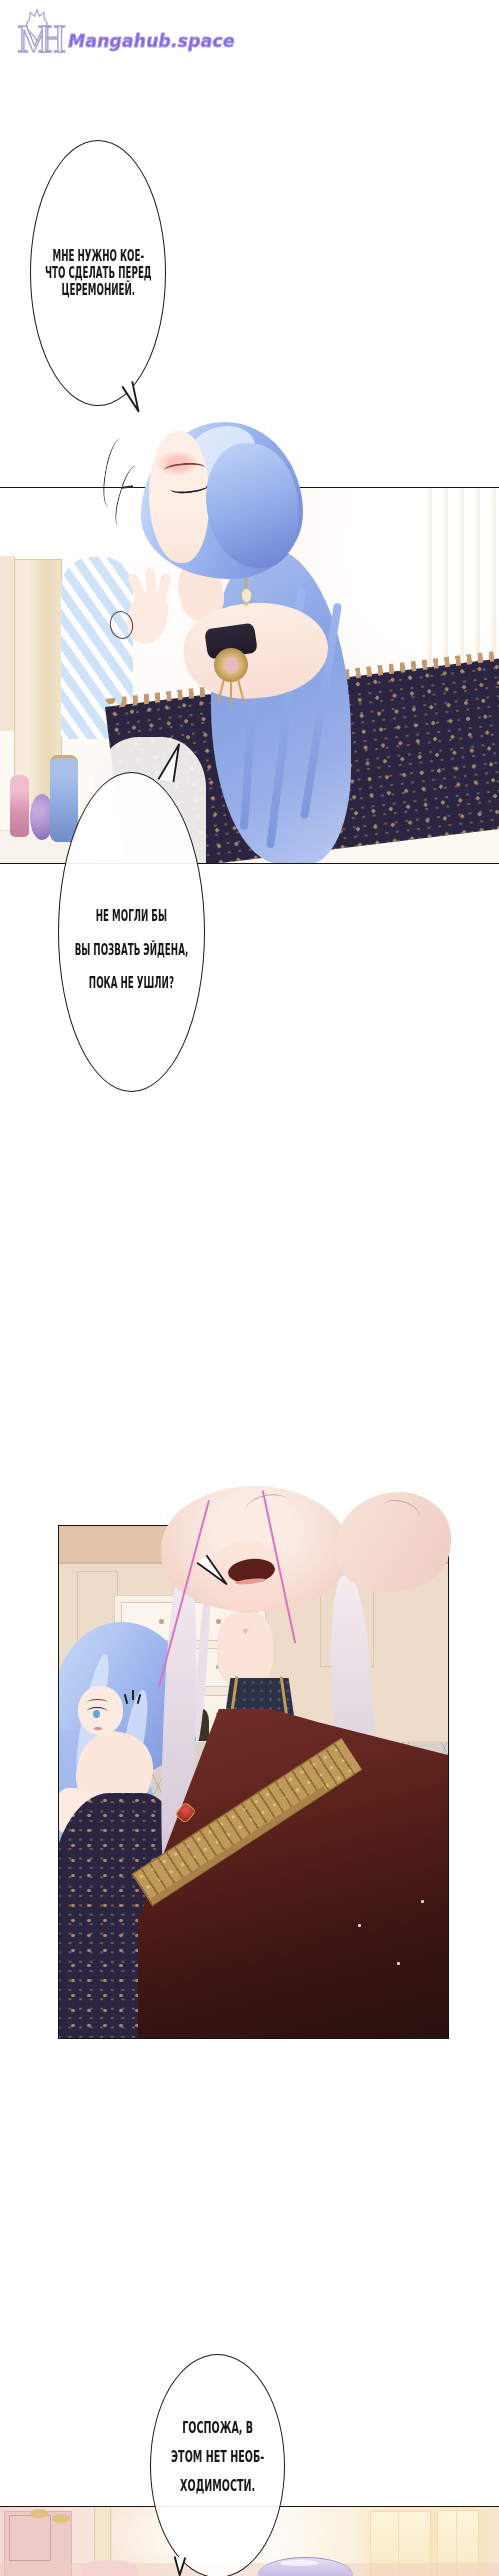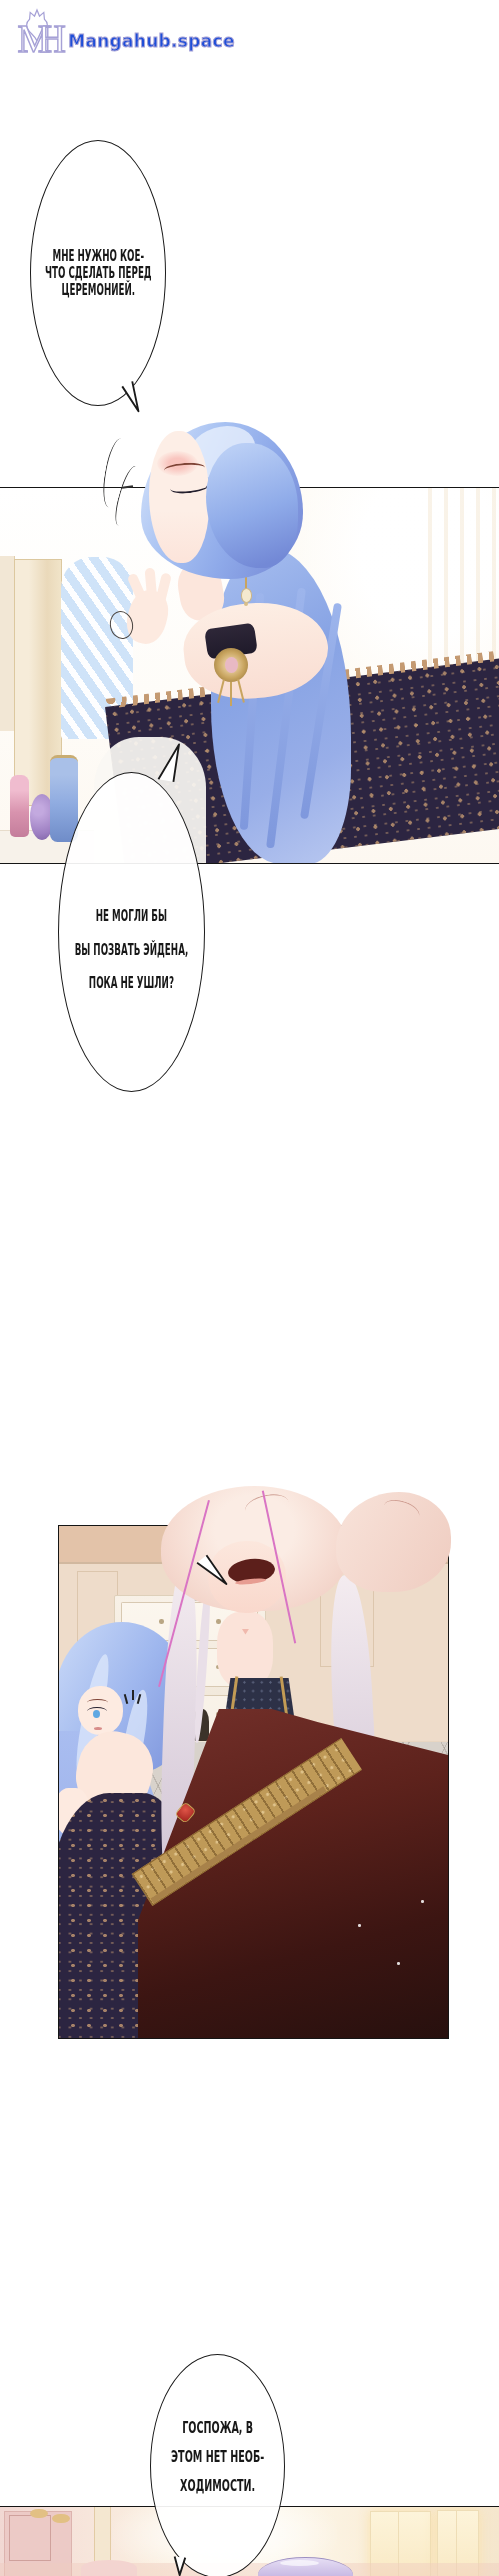--- a/index.html
+++ b/index.html
@@ -9,22 +9,22 @@
   .abs{position:absolute;}
 
   
   .watermark{position:absolute;left:13.7px;top:8.7px;display:flex;align-items:flex-start;z-index:5;}
   .monogram{position:relative;width:47px;height:49px;}
   .fox{position:absolute;left:10px;top:-1.2px;z-index:1;}
   .mono-letter{position:absolute;font-family:"Liberation Serif","DejaVu Serif",serif;
     font-size:39px;line-height:1;color:#fff;-webkit-text-stroke:1.4px #a6a1d6;z-index:2;}
   .mono-m{left:3.7px;top:10px;}
   .mono-h{left:24px;top:10px;}
-  .wordmark{margin-left:7.5px;margin-top:22.5px;font-size:17px;font-weight:700;color:#1d4ed8;
-    -webkit-text-stroke:1px #a6a1d6;letter-spacing:0.3px;}
+  .wordmark{margin-left:7.5px;margin-top:22.5px;font-size:17px;font-weight:700;color:#8b5cf6;
+    -webkit-text-stroke:1px #a6a1d6;letter-spacing:0.3px;font-style:italic;}
 
   
   .bubble{position:absolute;border:1.9px solid #1a1a1a;border-radius:50%;
     background:rgba(255,255,255,.92);display:flex;align-items:center;justify-content:center;
     text-align:center;z-index:50;}
   .bt{font-weight:700;color:#181818;transform:scaleX(.56);transform-origin:center;white-space:nowrap;}
   .b1{left:30px;top:140px;width:134px;height:264px;}
   .b1 .bt{font-size:15.6px;line-height:17px;}
   .b2{left:58px;top:772px;width:145px;height:318px;}
   .b2 .bt{font-size:15.6px;line-height:16px;margin-top:17.5px;}

